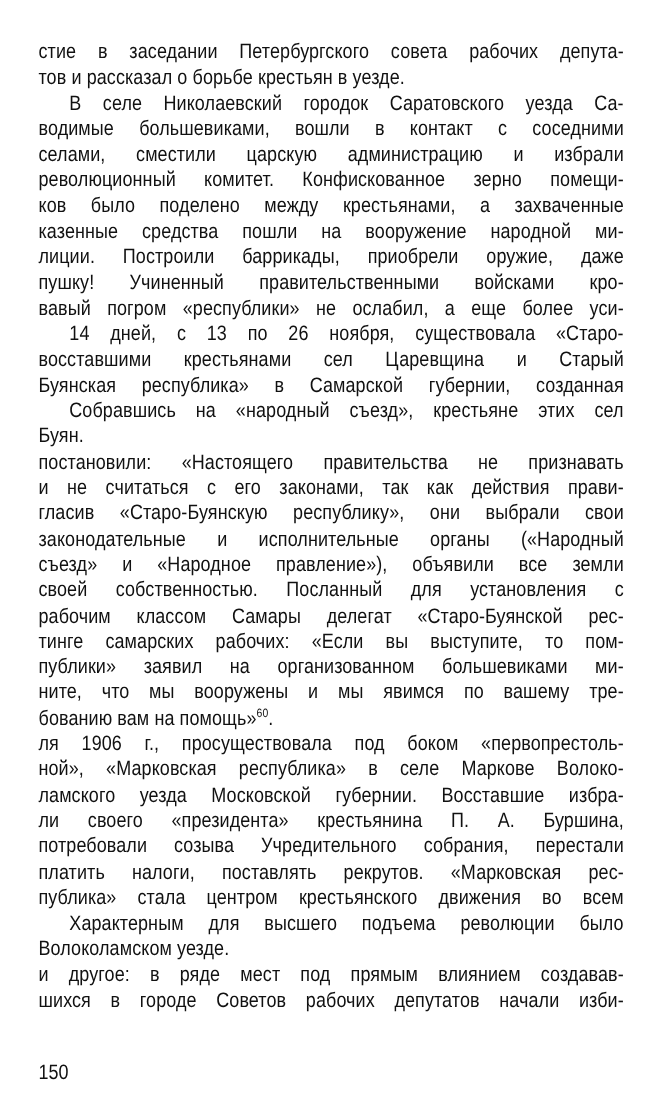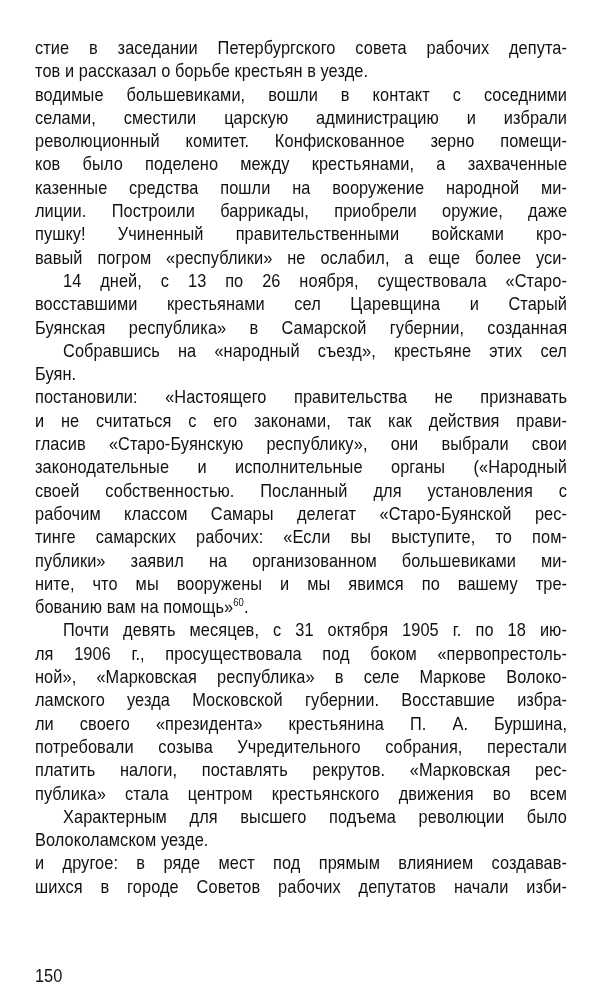--- a/index.html
+++ b/index.html
@@ -72,20 +72,23 @@
 </head>
 <body>
 
 <div class="page">
   <div class="line">
       <span class="inner">стие в заседании Петербургского совета рабочих депута-</span>
     </div>
   <div class="line last">
       <span class="inner">тов и рассказал о борьбе крестьян в уезде.</span>
     </div>
+  <div class="line indent">
+      <span class="inner">В селе Николаевский городок Саратовского уезда Са-</span>
+    </div>
   <div class="line">
       <span class="inner">водимые большевиками, вошли в контакт с соседними</span>
     </div>
   <div class="line">
       <span class="inner">селами, сместили царскую администрацию и избрали</span>
     </div>
   <div class="line">
       <span class="inner">революционный комитет. Конфискованное зерно помещи-</span>
     </div>
   <div class="line">
@@ -124,39 +127,39 @@
   <div class="line">
       <span class="inner">и не считаться с его законами, так как действия прави-</span>
     </div>
   <div class="line">
       <span class="inner">гласив «Старо-Буянскую республику», они выбрали свои</span>
     </div>
   <div class="line">
       <span class="inner">законодательные и исполнительные органы («Народный</span>
     </div>
   <div class="line">
+      <span class="inner">съезд» и «Народное правление»), объявили все земли</span>
+    </div>
+  <div class="line">
       <span class="inner">своей собственностью. Посланный для установления с</span>
     </div>
   <div class="line">
       <span class="inner">рабочим классом Самары делегат «Старо-Буянской рес-</span>
     </div>
   <div class="line">
       <span class="inner">тинге самарских рабочих: «Если вы выступите, то пом-</span>
     </div>
   <div class="line">
       <span class="inner">публики» заявил на организованном большевиками ми-</span>
     </div>
   <div class="line">
       <span class="inner">ните, что мы вооружены и мы явимся по вашему тре-</span>
     </div>
   <div class="line last">
       <span class="inner"><span>бованию вам на помощь»</span><sup class="fn">60</sup><span>.</span></span>
-    </div>
-  <div class="line indent">
-      <span class="inner">Почти девять месяцев, с 31 октября 1905 г. по 18 ию-</span>
     </div>
   <div class="line">
       <span class="inner">ля 1906 г., просуществовала под боком «первопрестоль-</span>
     </div>
   <div class="line">
       <span class="inner">ной», «Марковская республика» в селе Маркове Волоко-</span>
     </div>
   <div class="line">
       <span class="inner">ламского уезда Московской губернии. Восставшие избра-</span>
     </div>

